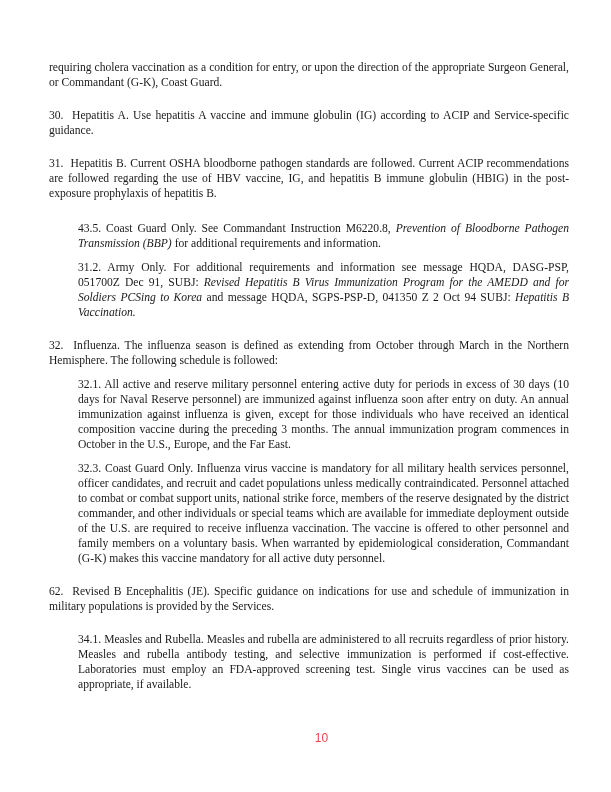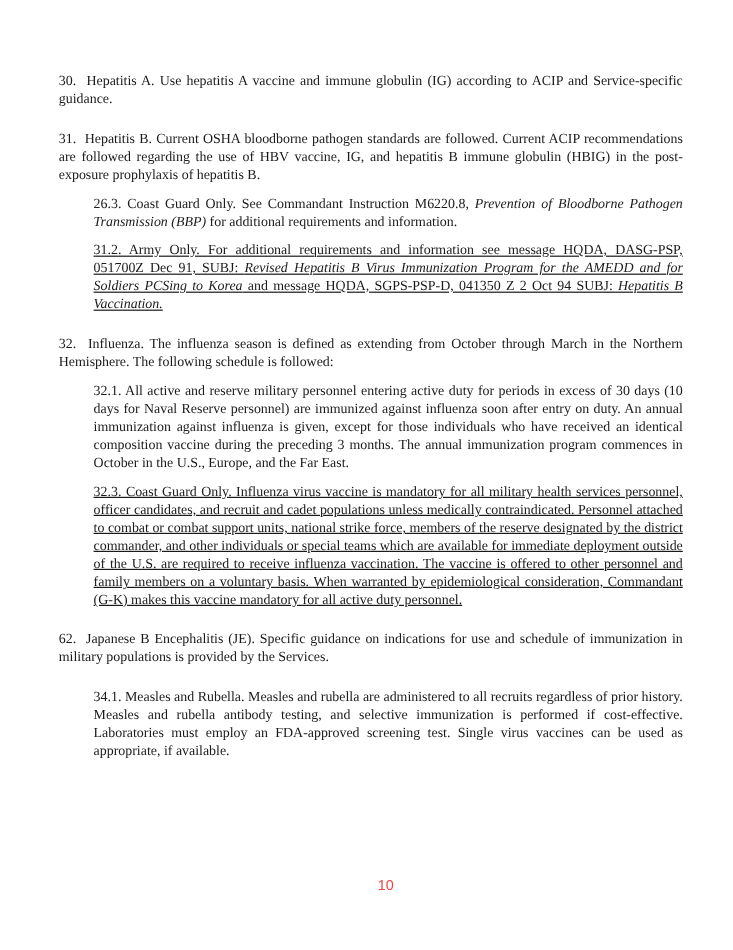--- a/index.html
+++ b/index.html
@@ -8,64 +8,65 @@
     font-family: "Liberation Serif", "DejaVu Serif", serif;
     color: #1a1a1a;
   }
   .page {
     position: absolute; left: 49px; top: 60px; width: 520px;
     font-size: 11.6px; line-height: 15px; text-align: justify;
   }
   p { margin: 0; }
   .para { margin-bottom: 18px; }
   .sub { margin-left: 29px; margin-bottom: 9px; }
-  .sub.last { margin-bottom: 18px; text-decoration: underline; }
+  .sub.last { margin-bottom: 18px; }
   .head { font-weight: normal; }
   i { font-style: italic; }
   .page-number {
     position: absolute; left: 16px; width: 611px; top: 731px;
     text-align: center; font-family: "Liberation Sans", "DejaVu Sans", sans-serif;
     font-size: 12px; color: #ef4444;
   }
 </style>
 </head>
 <body>
 
 <div class="page">
 
+  <p class="para">requiring cholera vaccination as a condition for entry, or upon the direction of the appropriate Surgeon General, or Commandant (G-K), Coast Guard.</p>
 
   <p class="para">
     <span class="head">30.</span>&nbsp;
     <span class="head">Hepatitis A.</span>
     <span>Use hepatitis A vaccine and immune globulin (IG) according to ACIP and Service-specific guidance.</span>
   </p>
 
-  <p class="para" style="margin-bottom:9px">
+  <p class="para" style="margin-bottom:20px">
     <span class="head">31.</span>&nbsp;
     <span class="head">Hepatitis B.</span>
     <span>Current OSHA bloodborne pathogen standards are followed.  Current ACIP recommendations are followed regarding the use of HBV vaccine, IG, and hepatitis B immune globulin (HBIG) in the post-exposure prophylaxis of hepatitis B.</span>
   </p>
   <p class="sub">
-    <span>26.3.  Coast Guard Only.  See Commandant Instruction M6220.8, </span><i>Prevention of Bloodborne Pathogen Transmission (BBP)</i><span> for additional requirements and information.</span>
+    <span>43.5.  Coast Guard Only.  See Commandant Instruction M6220.8, </span><i>Prevention of Bloodborne Pathogen Transmission (BBP)</i><span> for additional requirements and information.</span>
   </p>
   <p class="sub last">
     <span>31.2.  Army Only.  For additional requirements and information see message HQDA, DASG-PSP, 051700Z Dec 91, SUBJ: </span><i>Revised Hepatitis B Virus Immunization Program for the AMEDD and for Soldiers PCSing to Korea</i><span> and  message HQDA, SGPS-PSP-D, 041350 Z 2 Oct 94 SUBJ:  </span><i>Hepatitis B Vaccination.</i>
   </p>
 
   <p class="para" style="margin-bottom:9px">
     <span class="head">32.</span>&nbsp;
     <span class="head">Influenza.</span>
     <span>The influenza season is defined as extending from October through March in the Northern Hemisphere.  The following schedule is followed:</span>
   </p>
   <p class="sub">32.1.  All active and reserve military personnel entering active duty for periods in excess of 30 days (10 days for Naval Reserve personnel) are immunized against influenza soon after entry on duty.  An annual immunization against influenza is given, except for those individuals who have received an identical composition vaccine during the preceding 3 months.  The annual immunization program commences in October in the U.S., Europe, and the Far East.</p>
   <p class="sub last">32.3.  Coast Guard Only.  Influenza virus vaccine is mandatory for all military health services personnel, officer candidates, and recruit and cadet populations unless medically contraindicated.  Personnel attached to combat or combat support units, national strike force, members of the reserve designated by the district commander, and other individuals or special teams which are available for immediate deployment outside of the U.S. are required to receive influenza vaccination.  The vaccine is offered to other personnel and family members on a voluntary basis.  When warranted by epidemiological consideration, Commandant (G-K) makes this vaccine mandatory for all active duty personnel.</p>
 
   <p class="para">
     <span class="head">62.</span>&nbsp;
-    <span class="head">Japanese B Encephalitis (JE).</span>
+    <span class="head">Revised B Encephalitis (JE).</span>
     <span>Specific guidance on indications for use and schedule of immunization in military populations is provided by the Services.</span>
   </p>
 
   <p class="sub">34.1.  Measles and Rubella.  Measles and rubella are administered to all recruits regardless of prior history.  Measles and rubella antibody testing, and selective immunization is performed if cost-effective.  Laboratories must employ an FDA-approved screening test.  Single virus vaccines can be used as appropriate, if available.</p>
 
 </div>
 
 <div class="page-number">10</div>
 
 </body></html>

